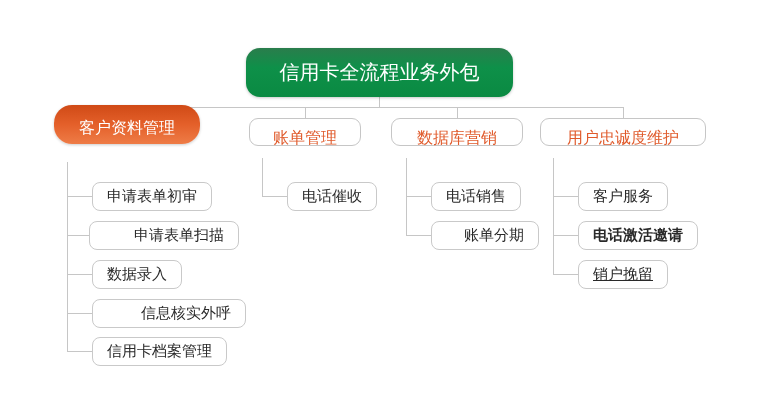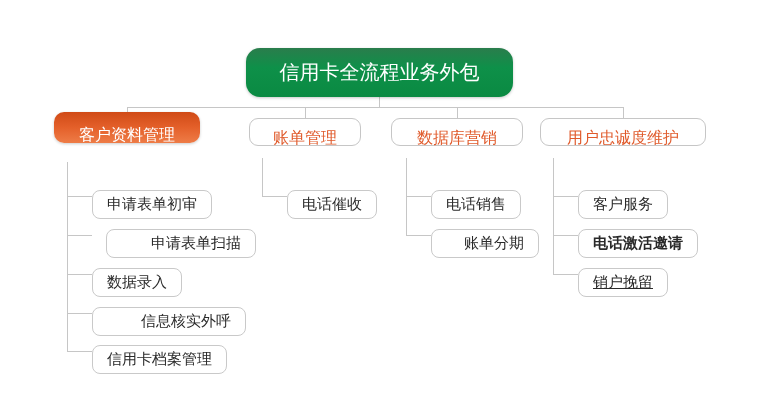--- a/index.html
+++ b/index.html
@@ -13,29 +13,28 @@
     left:246px;top:48px;width:267px;height:49px;line-height:49px;
     background:linear-gradient(180deg,#2a7d4c 0%,#0e9049 40%,#0a8a42 100%);
     color:#ffffff;font-size:20px;border-radius:14px;
     box-shadow:0 1px 3px rgba(0,0,0,.22);
   }
   .branch{
     top:118px;height:28px;line-height:38px;font-size:16px;
     background:#ffffff;border:1px solid #c6c6c6;border-radius:9px;color:#e05a2b;
   }
   .branch.filled{
-    top:112px;height:31px;line-height:45px;border:none;color:#ffffff;
+    top:105px;height:39px;line-height:45px;border:none;color:#ffffff;
     background:linear-gradient(180deg,#d04a16 0%,#e4602a 50%,#ee7c47 100%);
-    border-radius:10px;box-shadow:0 1px 3px rgba(0,0,0,.2);
+    border-radius:18px;box-shadow:0 1px 3px rgba(0,0,0,.2);
   }
   .leaf{
     height:29px;line-height:27px;font-size:15px;padding:0 14px;
     background:#ffffff;border:1px solid #c9c9c9;border-radius:8px;color:#2a2a2a;
     text-align:left;
-    margin-top:8px;
   }
 </style>
 </head>
 <body>
 
 <div class="canvas">
 
   <div class="line" style="left:379px;top:97px;width:1px;height:10px;"></div>
   <div class="line" style="left:127px;top:107px;width:497px;height:1px;"></div>
   <div class="line" style="left:127px;top:107px;width:1px;height:11px;"></div>
@@ -63,21 +62,21 @@
   <div class="line" style="left:553px;top:274px;width:25px;height:1px;"></div>
 
   <div class="node root">信用卡全流程业务外包</div>
 
   <div class="node branch filled" style="left:54px;width:146px;">客户资料管理</div>
   <div class="node branch" style="left:249px;width:112px;">账单管理</div>
   <div class="node branch" style="left:391px;width:132px;">数据库营销</div>
   <div class="node branch" style="left:540px;width:166px;">用户忠诚度维护</div>
 
   <div class="node leaf" style="left:92px;top:182px;">申请表单初审</div>
-  <div class="node leaf" style="left:106px;top:221px;padding-left:44px;">申请表单扫描</div>
+  <div class="node leaf" style="left:89px;top:221px;padding-left:44px;">申请表单扫描</div>
   <div class="node leaf" style="left:92px;top:260px;">数据录入</div>
   <div class="node leaf" style="left:92px;top:299px;padding-left:48px;">信息核实外呼</div>
   <div class="node leaf" style="left:92px;top:337px;">信用卡档案管理</div>
 
   <div class="node leaf" style="left:287px;top:182px;">电话催收</div>
 
   <div class="node leaf" style="left:431px;top:182px;">电话销售</div>
   <div class="node leaf" style="left:431px;top:221px;padding-left:32px;">账单分期</div>
 
   <div class="node leaf" style="left:578px;top:182px;">客户服务</div>

